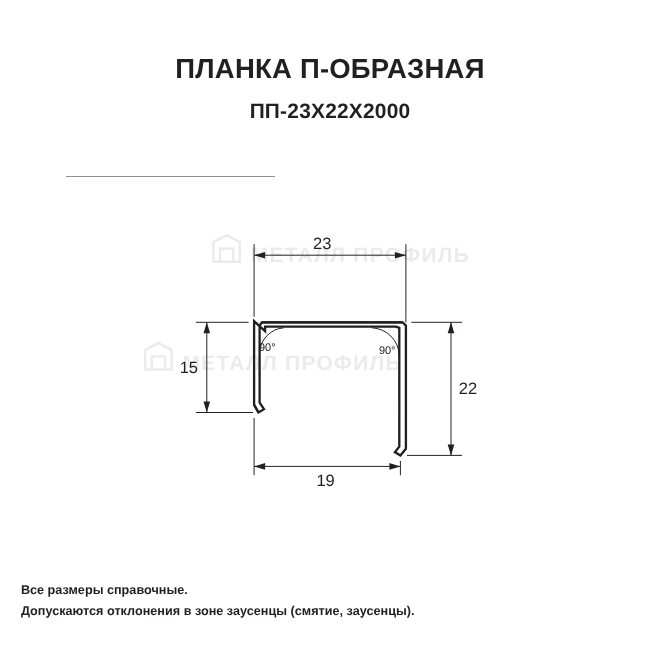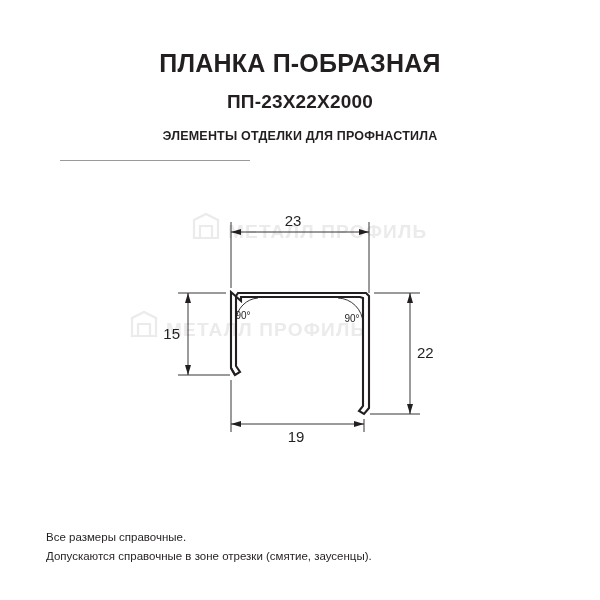--- a/index.html
+++ b/index.html
@@ -54,23 +54,24 @@
     top: 160px;
     left: 60px;
     width: 480px;
     height: 330px;
   }
   .drawing svg {
     display: block;
   }
   .footer {
     position: absolute;
-    left: 46px;
+    left: 19px;
     bottom: 34px;
     width: 540px;
+    font-weight: bold;
   }
   .footer-line {
     font-size: 11.5px;
     line-height: 19px;
     color: #231f20;
   }
   .wm-text {
     font-family: "Liberation Sans", sans-serif;
     font-weight: bold;
     font-size: 19px;
@@ -106,21 +107,20 @@
   }
 </style>
 </head>
 <body>
 
 <div class="page">
 
   <div class="header">
     <div class="title-line1">ПЛАНКА П-ОБРАЗНАЯ</div>
     <div class="title-line2">ПП-23Х22Х2000</div>
-    <div class="subtitle">ЭЛЕМЕНТЫ ОТДЕЛКИ ДЛЯ ПРОФНАСТИЛА</div>
   </div>
 
   <div class="drawing">
     <svg width="480" height="330" viewBox="0 0 480 330" xmlns="http://www.w3.org/2000/svg">
 
       <g opacity="1">
         <g transform="translate(130,52)">
           <path class="wm-shape" d="M4,26 L4,8 L16,2 L28,8 L28,26 Z"></path>
           <path class="wm-shape" d="M10,26 L10,14 L22,14 L22,26"></path>
         </g>
@@ -209,16 +209,16 @@
       </g>
 
       <g>
         <line class="dim" x1="309" y1="133" x2="309" y2="128"></line>
       </g>
     </svg>
   </div>
 
   <div class="footer">
     <div class="footer-line">Все размеры справочные.</div>
-    <div class="footer-line">Допускаются справочные в зоне отрезки (смятие, заусенцы).</div>
+    <div class="footer-line">Допускаются отклонения в зоне заусенцы (смятие, заусенцы).</div>
   </div>
 
 </div>
 
 </body></html>

